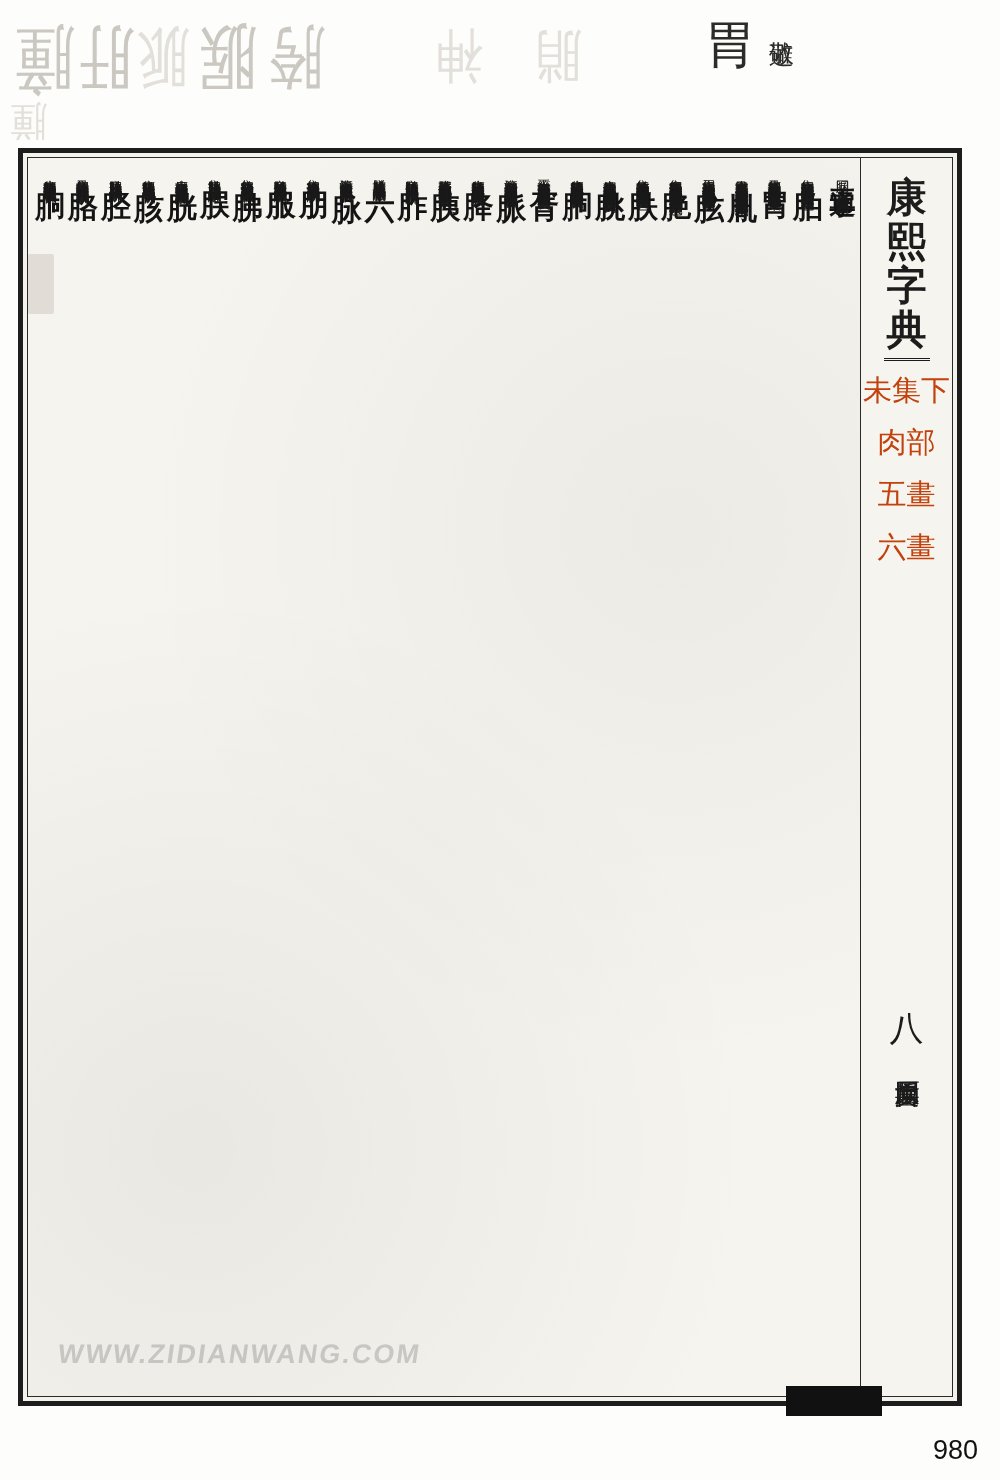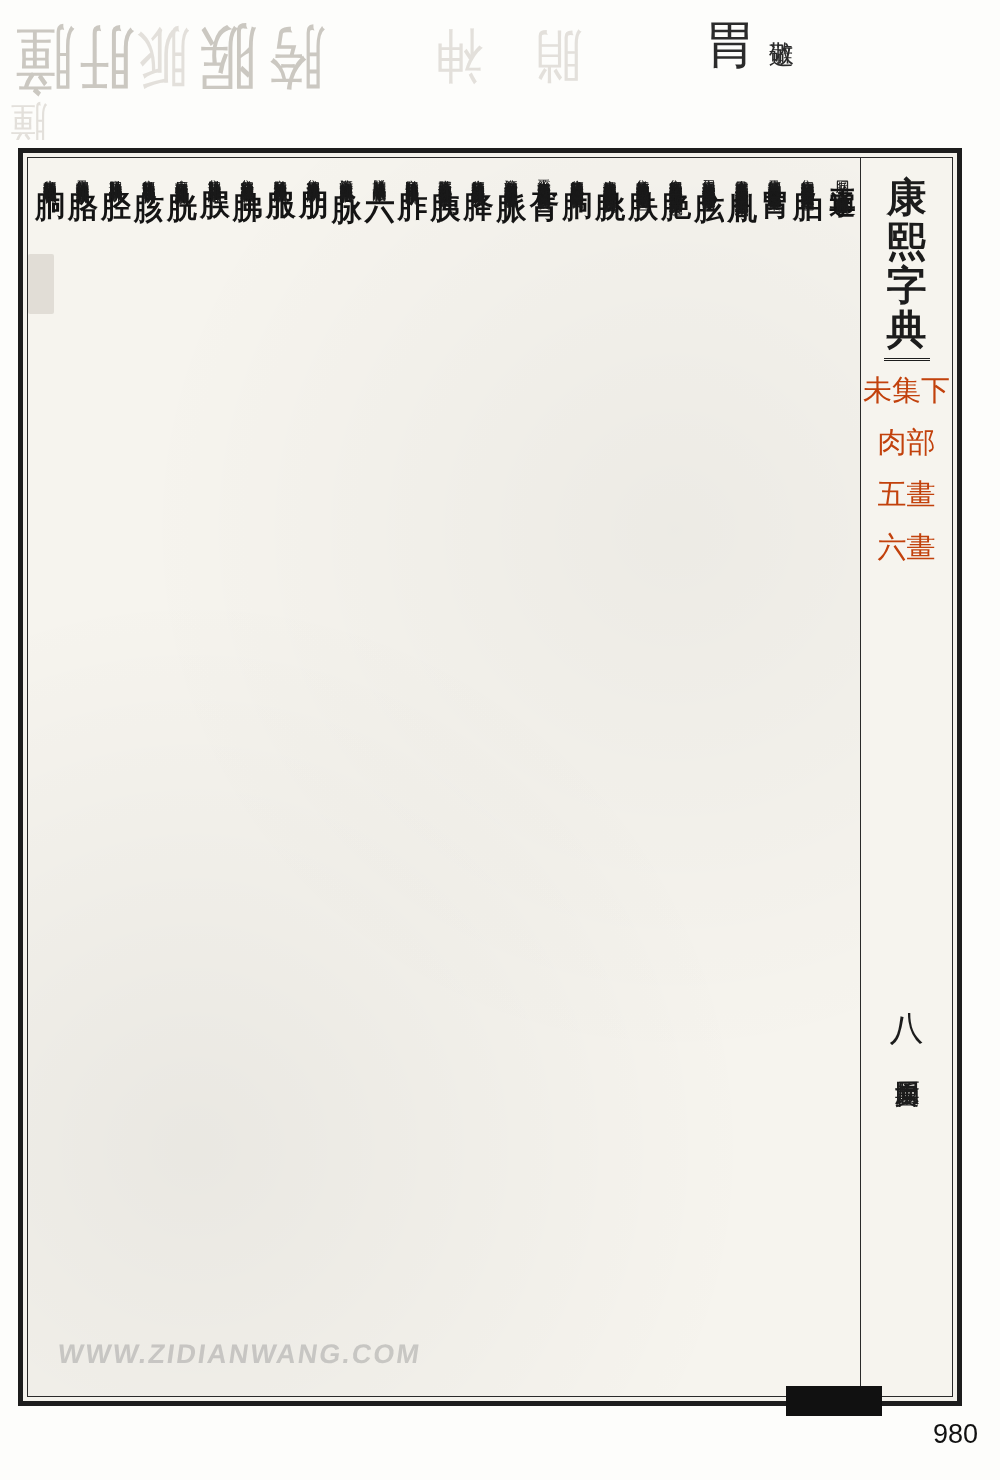--- a/index.html
+++ b/index.html
@@ -201,21 +201,21 @@
     color: rgba(150,150,150,.45);
     letter-spacing: 2px;
     transform: skewX(-8deg);
     pointer-events: none;
   }
 
   
   #folio {
     position: absolute;
     right: 22px;
-    bottom: 30px;
+    bottom: 14px;
     font-family: "Liberation Sans", sans-serif;
     font-size: 27px;
     color: #111;
   }
   #blackbar {
     position: absolute;
     right: 118px;
     bottom: 64px;
     width: 96px;
     height: 30px;

